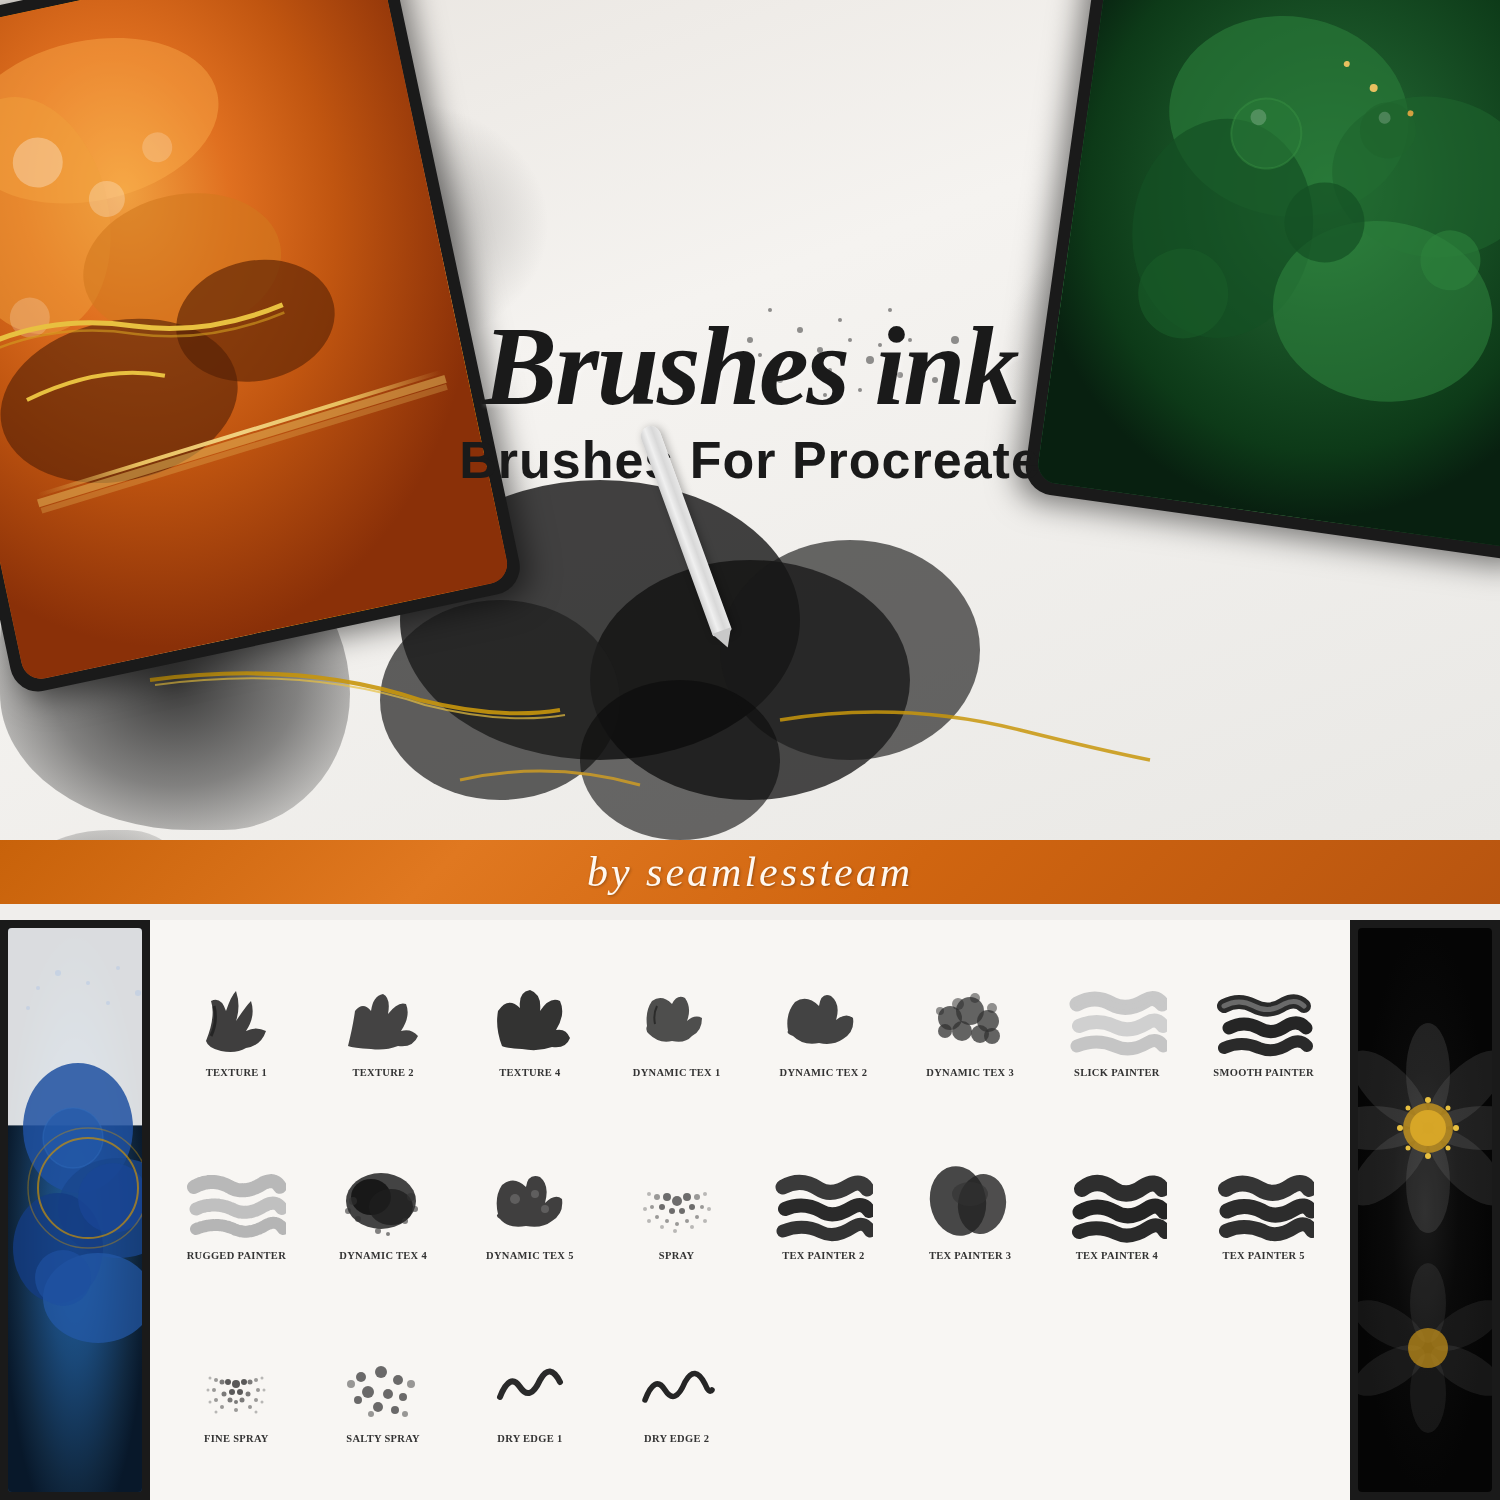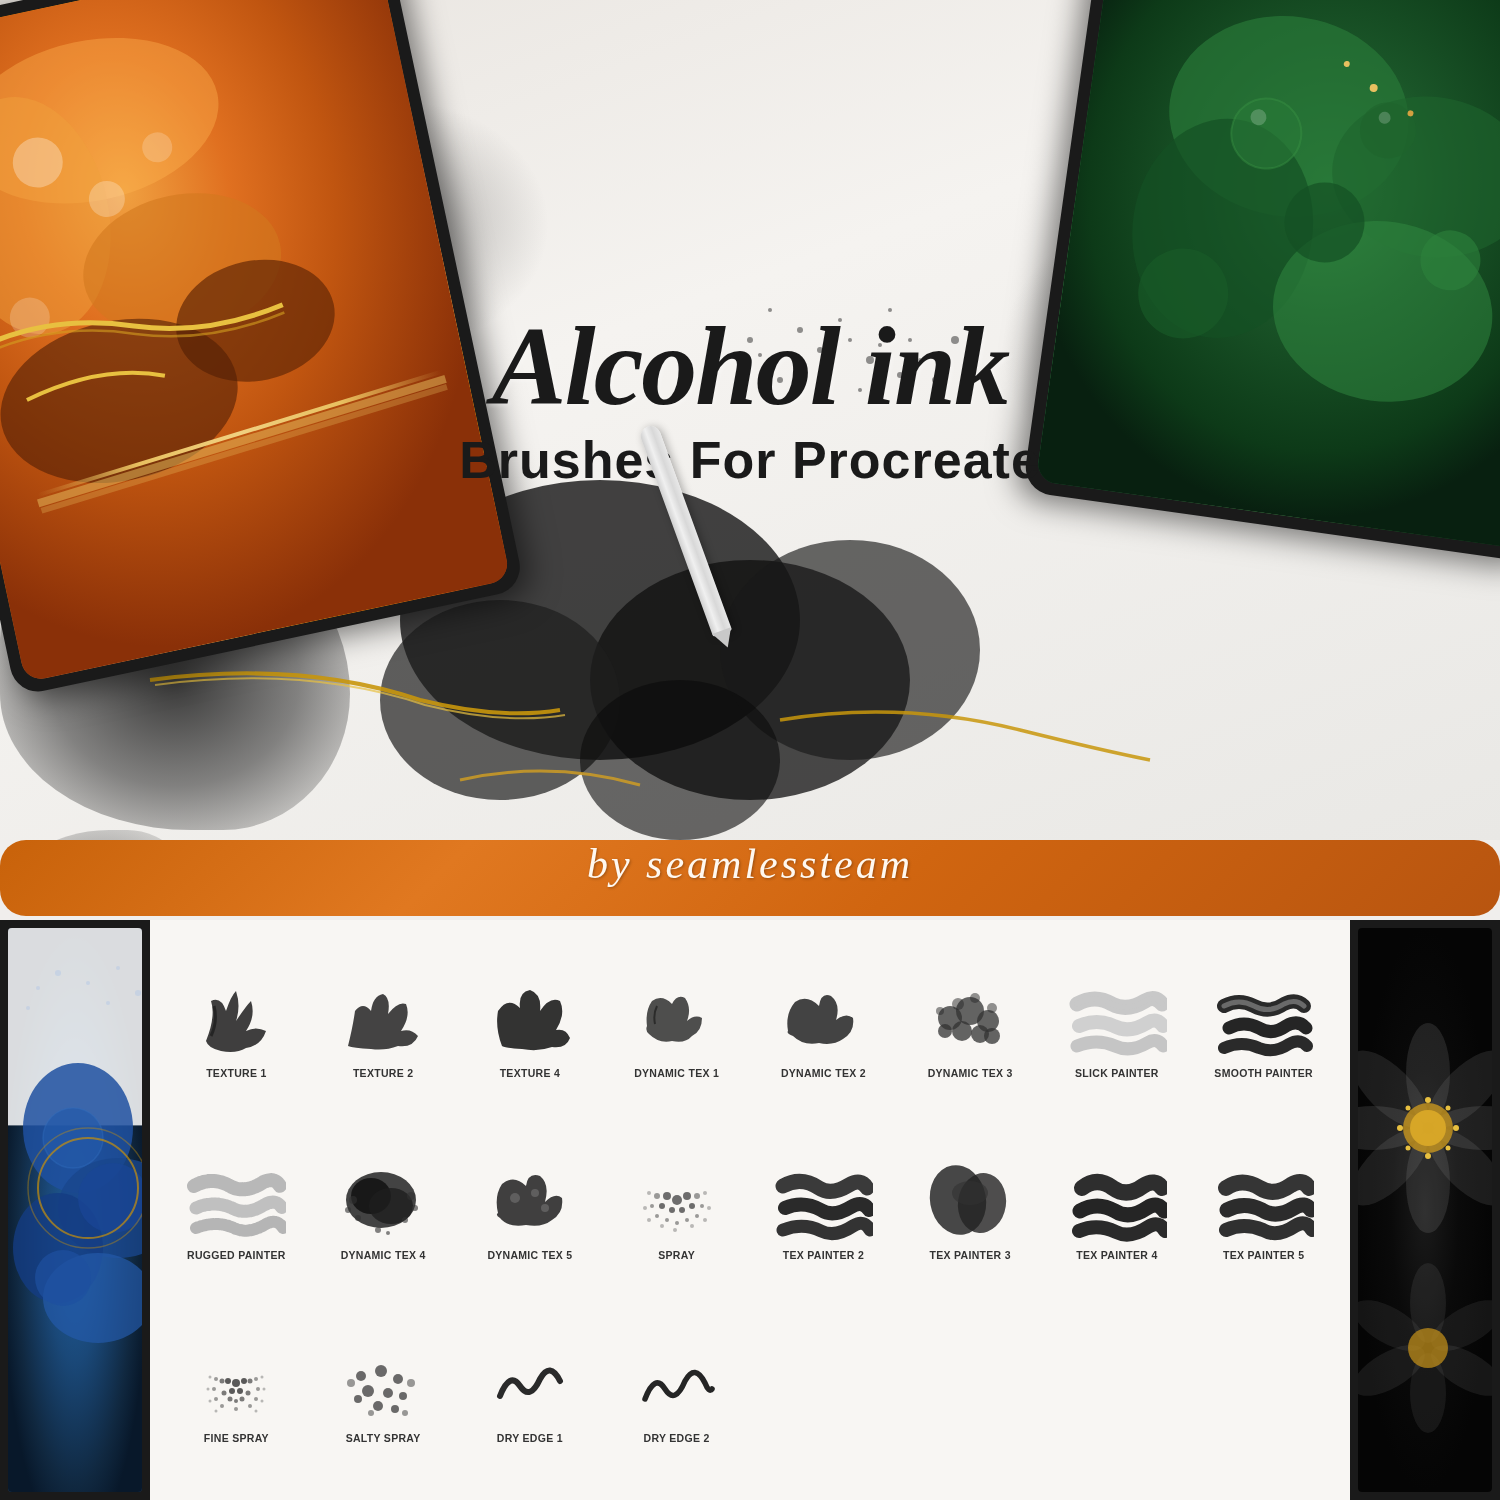--- a/index.html
+++ b/index.html
@@ -203,27 +203,26 @@
         radial-gradient(ellipse 180px 180px at 30% 30%, rgba(50,140,60,0.6) 0%, transparent 60%),
         radial-gradient(ellipse 120px 120px at 70% 50%, rgba(20,80,30,0.7) 0%, transparent 50%),
         radial-gradient(ellipse 100px 100px at 50% 80%, rgba(40,120,50,0.5) 0%, transparent 50%);
     }
 
     
     .orange-banner {
       position: absolute;
       top: 840px;
       left: 0; right: 0;
-      height: 76px;
+      height: 64px;
       background: linear-gradient(135deg, #c8620a 0%, #e07820 30%, #d06510 60%, #b85510 100%);
       display: flex;
-      align-items: flex-start;
+      align-items: center;
       justify-content: center;
       z-index: 20;
-      border-radius: 26px;
     }
     .banner-text {
       font-family: 'Brush Script MT', cursive, Georgia;
       font-size: 42px;
       color: #fff8f0;
       font-style: italic;
       letter-spacing: 3px;
       text-shadow: 1px 1px 3px rgba(0,0,0,0.3);
     }
 
@@ -286,21 +285,21 @@
     .brush-preview {
       width: 100px;
       height: 85px;
       position: relative;
       display: flex;
       align-items: center;
       justify-content: center;
     }
 
     .brush-label {
-      font-family: Liberation Sans, sans-serif;
+      font-family: Liberation Serif, serif;
       font-size: 10.5px;
       font-weight: 600;
       color: #333;
       text-align: center;
       letter-spacing: 0.3px;
       text-transform: uppercase;
     }
 
     
     .tablet-bottom-right {
@@ -468,21 +467,21 @@
           <circle cx="455" cy="100" r="5" fill="rgba(35,110,50,0.5)"></circle>
           <circle cx="440" cy="120" r="6" fill="rgba(30,100,45,0.4)"></circle>
           <circle cx="465" cy="140" r="4" fill="rgba(40,120,55,0.4)"></circle>
         </svg>
       </div>
     </div>
 
     <div class="pencil"></div>
 
     <div class="hero-text">
-      <div class="hero-title">Alcohol ink</div>
+      <div class="hero-title">Brushes ink</div>
       <div class="hero-subtitle">Brushes For Procreate</div>
     </div>
 
   </div>
 
   <div class="orange-banner">
     <span class="banner-text">by seamlessteam</span>
   </div>
 
   <div class="brushes-section">

